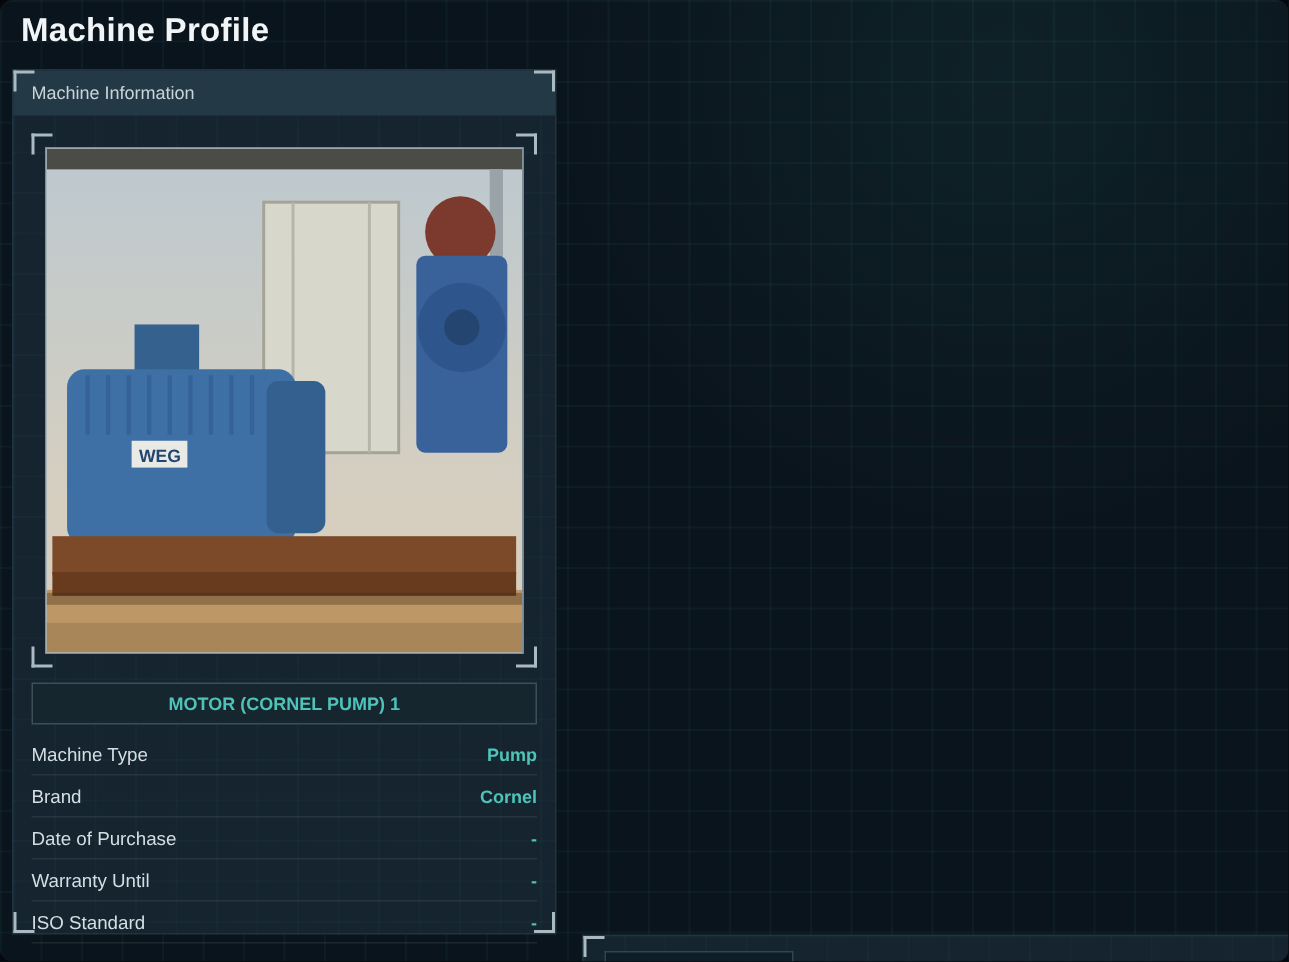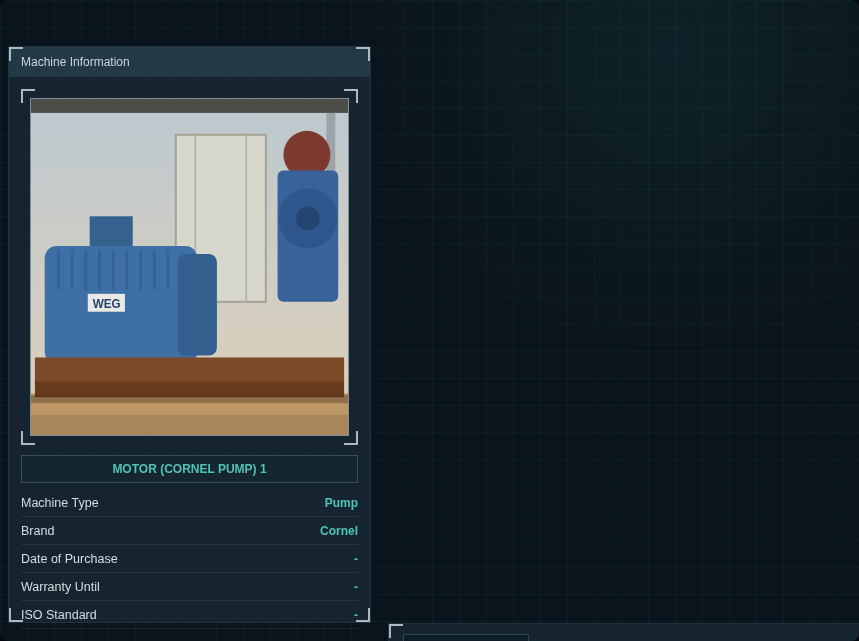--- a/index.html
+++ b/index.html
@@ -47,20 +47,21 @@
 
   .tabs{display:flex;align-items:flex-end;padding:10px 0 0 14px;border-bottom:1px solid #2b4752;}
   .tab{padding:9px 16px 10px;font-size:12.5px;color:#4fc3b8;cursor:pointer;white-space:nowrap;}
   .tab.active{background:#0f1d28;border:1px solid #2b4752;border-bottom:none;color:#eef3f5;font-weight:700;margin-bottom:-1px;}
 </style>
 </head>
 <body>
 
 <div class="screen">
 
+  <h1 class="page-title">Machine Profile</h1>
 
   <section class="panel left-panel frame">
     <div class="panel-header">Machine Information</div>
 
     <div class="photo-frame frame">
       <div class="photo">
         <svg viewBox="0 0 324 338" preserveAspectRatio="none">
           <defs>
             <linearGradient id="sky" x1="0" x2="0" y1="0" y2="1">
               <stop offset="0" stop-color="#bcc8cf"></stop>

